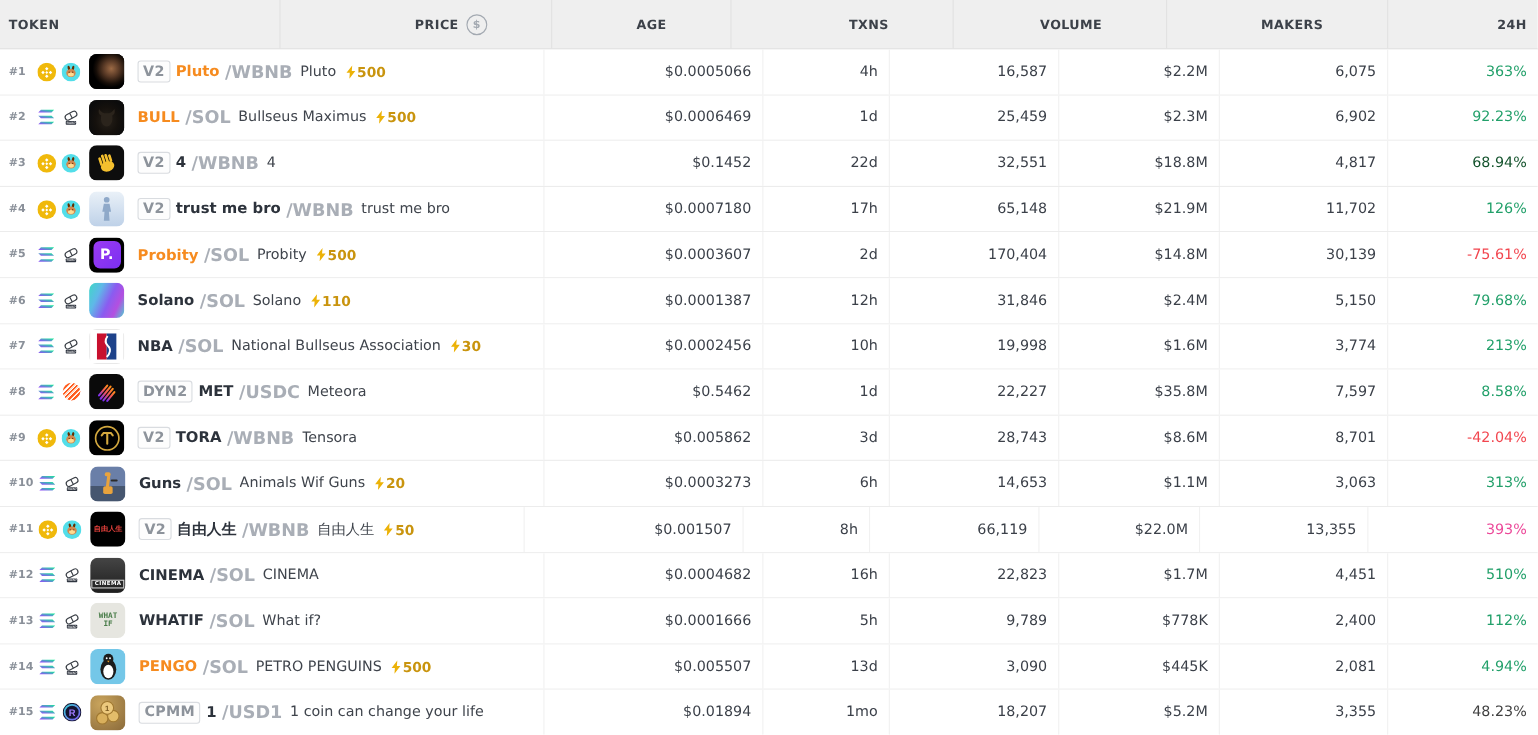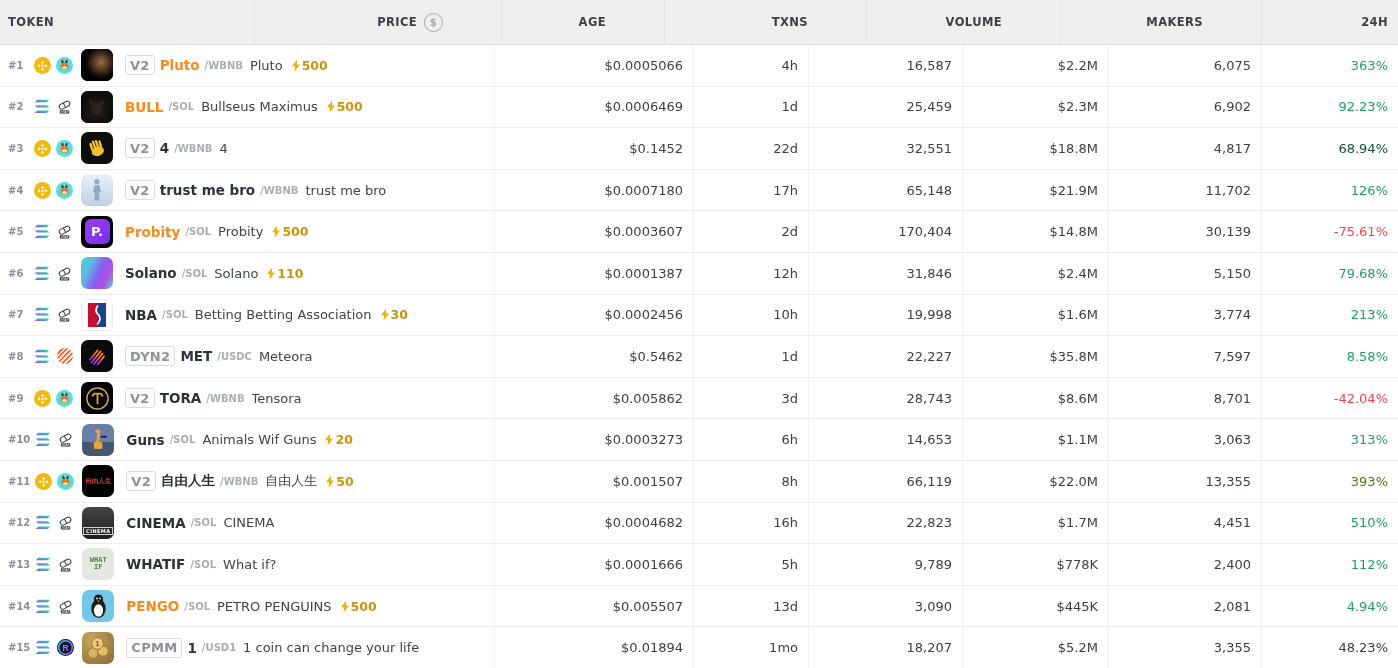--- a/index.html
+++ b/index.html
@@ -21,21 +21,21 @@
   .tbody{flex:1;display:flex;flex-direction:column;}
   .row{flex:1;display:flex;align-items:stretch;border-bottom:1px solid #ececec;background:#fff;cursor:pointer;}
   .row:last-child{border-bottom:none;}
   .cell{display:flex;align-items:center;justify-content:flex-end;padding-right:10px;font-size:13px;color:#3b4049;border-left:1px solid #f1f1f1;white-space:nowrap;}
   .cell.c-token{justify-content:flex-start;padding-left:8px;padding-right:4px;border-left:none;gap:5px;overflow:hidden;}
   .rank{font-size:10px;color:#8a9099;min-width:21px;font-weight:600;}
   .cic{width:17px;height:17px;display:inline-flex;align-items:center;justify-content:center;flex:none;}
   .timg{width:32px;height:32px;border-radius:7px;margin:0 7px 0 3px;flex:none;overflow:hidden;display:flex;align-items:center;justify-content:center;position:relative;}
   .badge{font-size:13px;color:#8d939b;border:1px solid #d9dce0;background:#fdfdfd;border-radius:3px;padding:1.5px 4px;font-weight:600;letter-spacing:.3px;flex:none;}
   .sym{font-size:13.5px;font-weight:700;color:#2c323b;flex:none;}
-  .quote{font-size:10px;color:#a9aeb6;font-weight:600;flex:none;}
+  .quote{font-size:16px;color:#a9aeb6;font-weight:600;flex:none;}
   .tname{font-size:13px;color:#3f444c;margin-left:2px;overflow:hidden;text-overflow:ellipsis;}
   .boost{display:inline-flex;align-items:center;gap:1px;font-size:12.5px;font-weight:700;margin-left:3px;flex:none;}
   .chg{font-weight:500;}
   
   .meteora-ball{width:16px;height:16px;border-radius:50%;background:repeating-linear-gradient(135deg,#ff5c1f 0 1.6px,#ffd9c4 1.6px 2.6px,#fff 2.6px 3.4px);}
   
   .ti{width:32px;height:32px;display:flex;align-items:center;justify-content:center;}
   .ti-pluto{background:#000 radial-gradient(circle at 63% 42%,#9c6a45 0%,#5a3a26 26%,#170e08 50%,#000 62%);}
   .ti-bull{background:#0c0c0c radial-gradient(ellipse at 50% 58%,#27211a 0%,#15110d 45%,#0c0c0c 75%);}
   .ti-hand4{background:#0d0d0d;}
@@ -425,21 +425,21 @@
               <svg width="18" height="24" viewBox="0 0 18 24">
                 <rect x="0" y="0" width="9" height="24" fill="#c8102e"></rect>
                 <rect x="9" y="0" width="9" height="24" fill="#1d428a"></rect>
                 <path d="M9.8 2.5c-2.2 3.2-2.6 6.5.4 9s2 7-1.2 10" stroke="#fff" stroke-width="1.7" fill="none"></path>
               </svg>
             </span>
           </span>
 
       <span class="sym">NBA</span>
       <span class="quote">/SOL</span>
-      <span class="tname">Betting Betting Association</span>
+      <span class="tname">National Bullseus Association</span>
       <span class="boost" style="color: rgb(201, 148, 14);">
         <svg width="10" height="13" viewBox="0 0 10 13">
               <path d="M6.2.5 1 7.2h3L3.6 12.5 9 5.5H5.8z" fill="#ecb207"></path>
             </svg>
         <span class="bval">30</span>
       </span>
     </div>
     <div class="cell c-price">$0.0002456</div>
     <div class="cell c-age">10h</div>
     <div class="cell c-txns">19,998</div>
@@ -647,21 +647,21 @@
               <path d="M6.2.5 1 7.2h3L3.6 12.5 9 5.5H5.8z" fill="#ecb207"></path>
             </svg>
         <span class="bval">50</span>
       </span>
     </div>
     <div class="cell c-price">$0.001507</div>
     <div class="cell c-age">8h</div>
     <div class="cell c-txns">66,119</div>
     <div class="cell c-volume">$22.0M</div>
     <div class="cell c-makers">13,355</div>
-    <div class="cell c-24h chg" style="color: #4d7c0f;">393%</div>
+    <div class="cell c-24h chg" style="color: #ec4899; padding-left: 18px;">393%</div>
   </div>
 
   <div class="row">
     <div class="cell c-token">
       <span class="rank">#12</span>
       <span class="cic">
             <svg width="17" height="15" viewBox="0 0 17 15">
               <defs>
                 <linearGradient id="solg" x1="0" y1="1" x2="1" y2="0">
                   <stop offset="0" stop-color="#9945FF"></stop>

